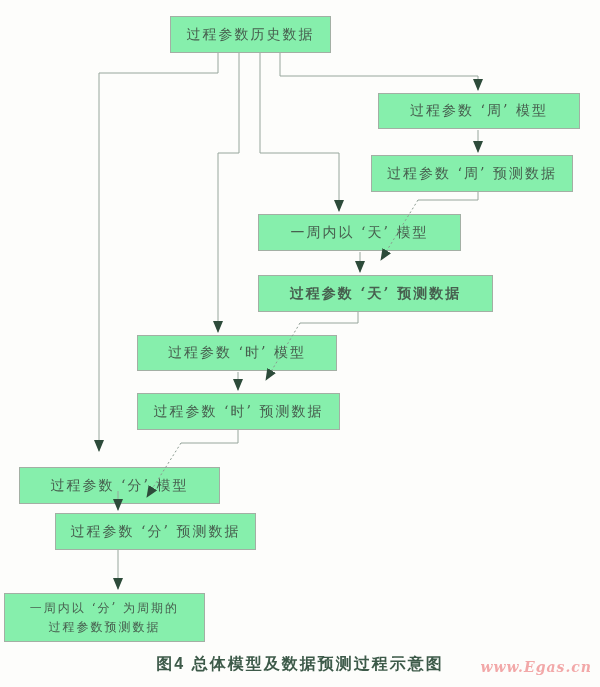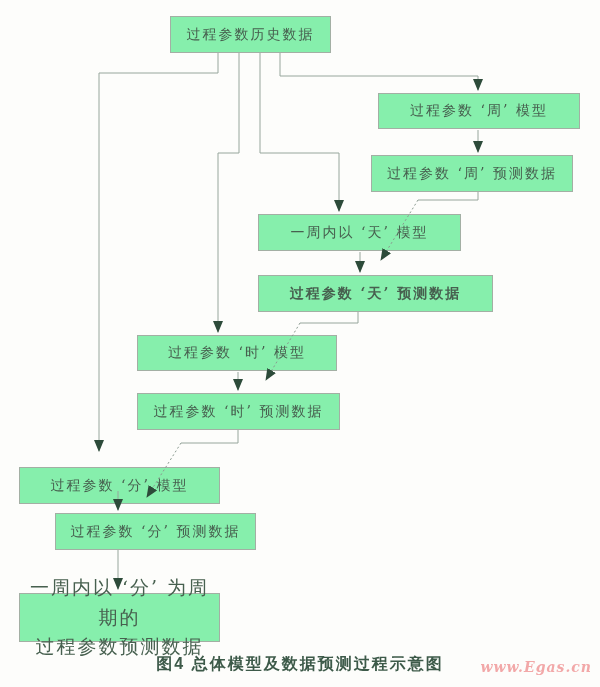--- a/index.html
+++ b/index.html
@@ -25,21 +25,21 @@
   
   .n-history   {left:170px;top:16px; width:161px;height:37px;}
   .n-week-model{left:378px;top:93px; width:202px;height:36px;}
   .n-week-data {left:371px;top:155px;width:202px;height:37px;}
   .n-day-model {left:258px;top:214px;width:203px;height:37px;}
   .n-day-data  {left:258px;top:275px;width:235px;height:37px;font-weight:bold;}
   .n-hour-model{left:137px;top:335px;width:200px;height:36px;}
   .n-hour-data {left:137px;top:393px;width:203px;height:37px;}
   .n-min-model {left:19px; top:453px;width:201px;height:37px;margin-top:14px;}
   .n-min-data  {left:19px; top:513px;width:201px;height:37px;margin-left:36px;}
-  .n-final     {left:19px; top:593px;width:201px;height:49px;font-size:19px;}
+  .n-final     {left:4px; top:593px;width:201px;height:49px;font-size:12px;}
   .connectors{
     position:absolute;left:0;top:0;width:600px;height:687px;
     z-index:3;pointer-events:none;
   }
   .caption{
     position:absolute;left:0;top:654px;width:600px;
     text-align:center;
     font-family:"Liberation Sans","DejaVu Sans",sans-serif;
     font-weight:bold;font-size:16px;letter-spacing:2px;
     color:#3d5a49;z-index:2;

